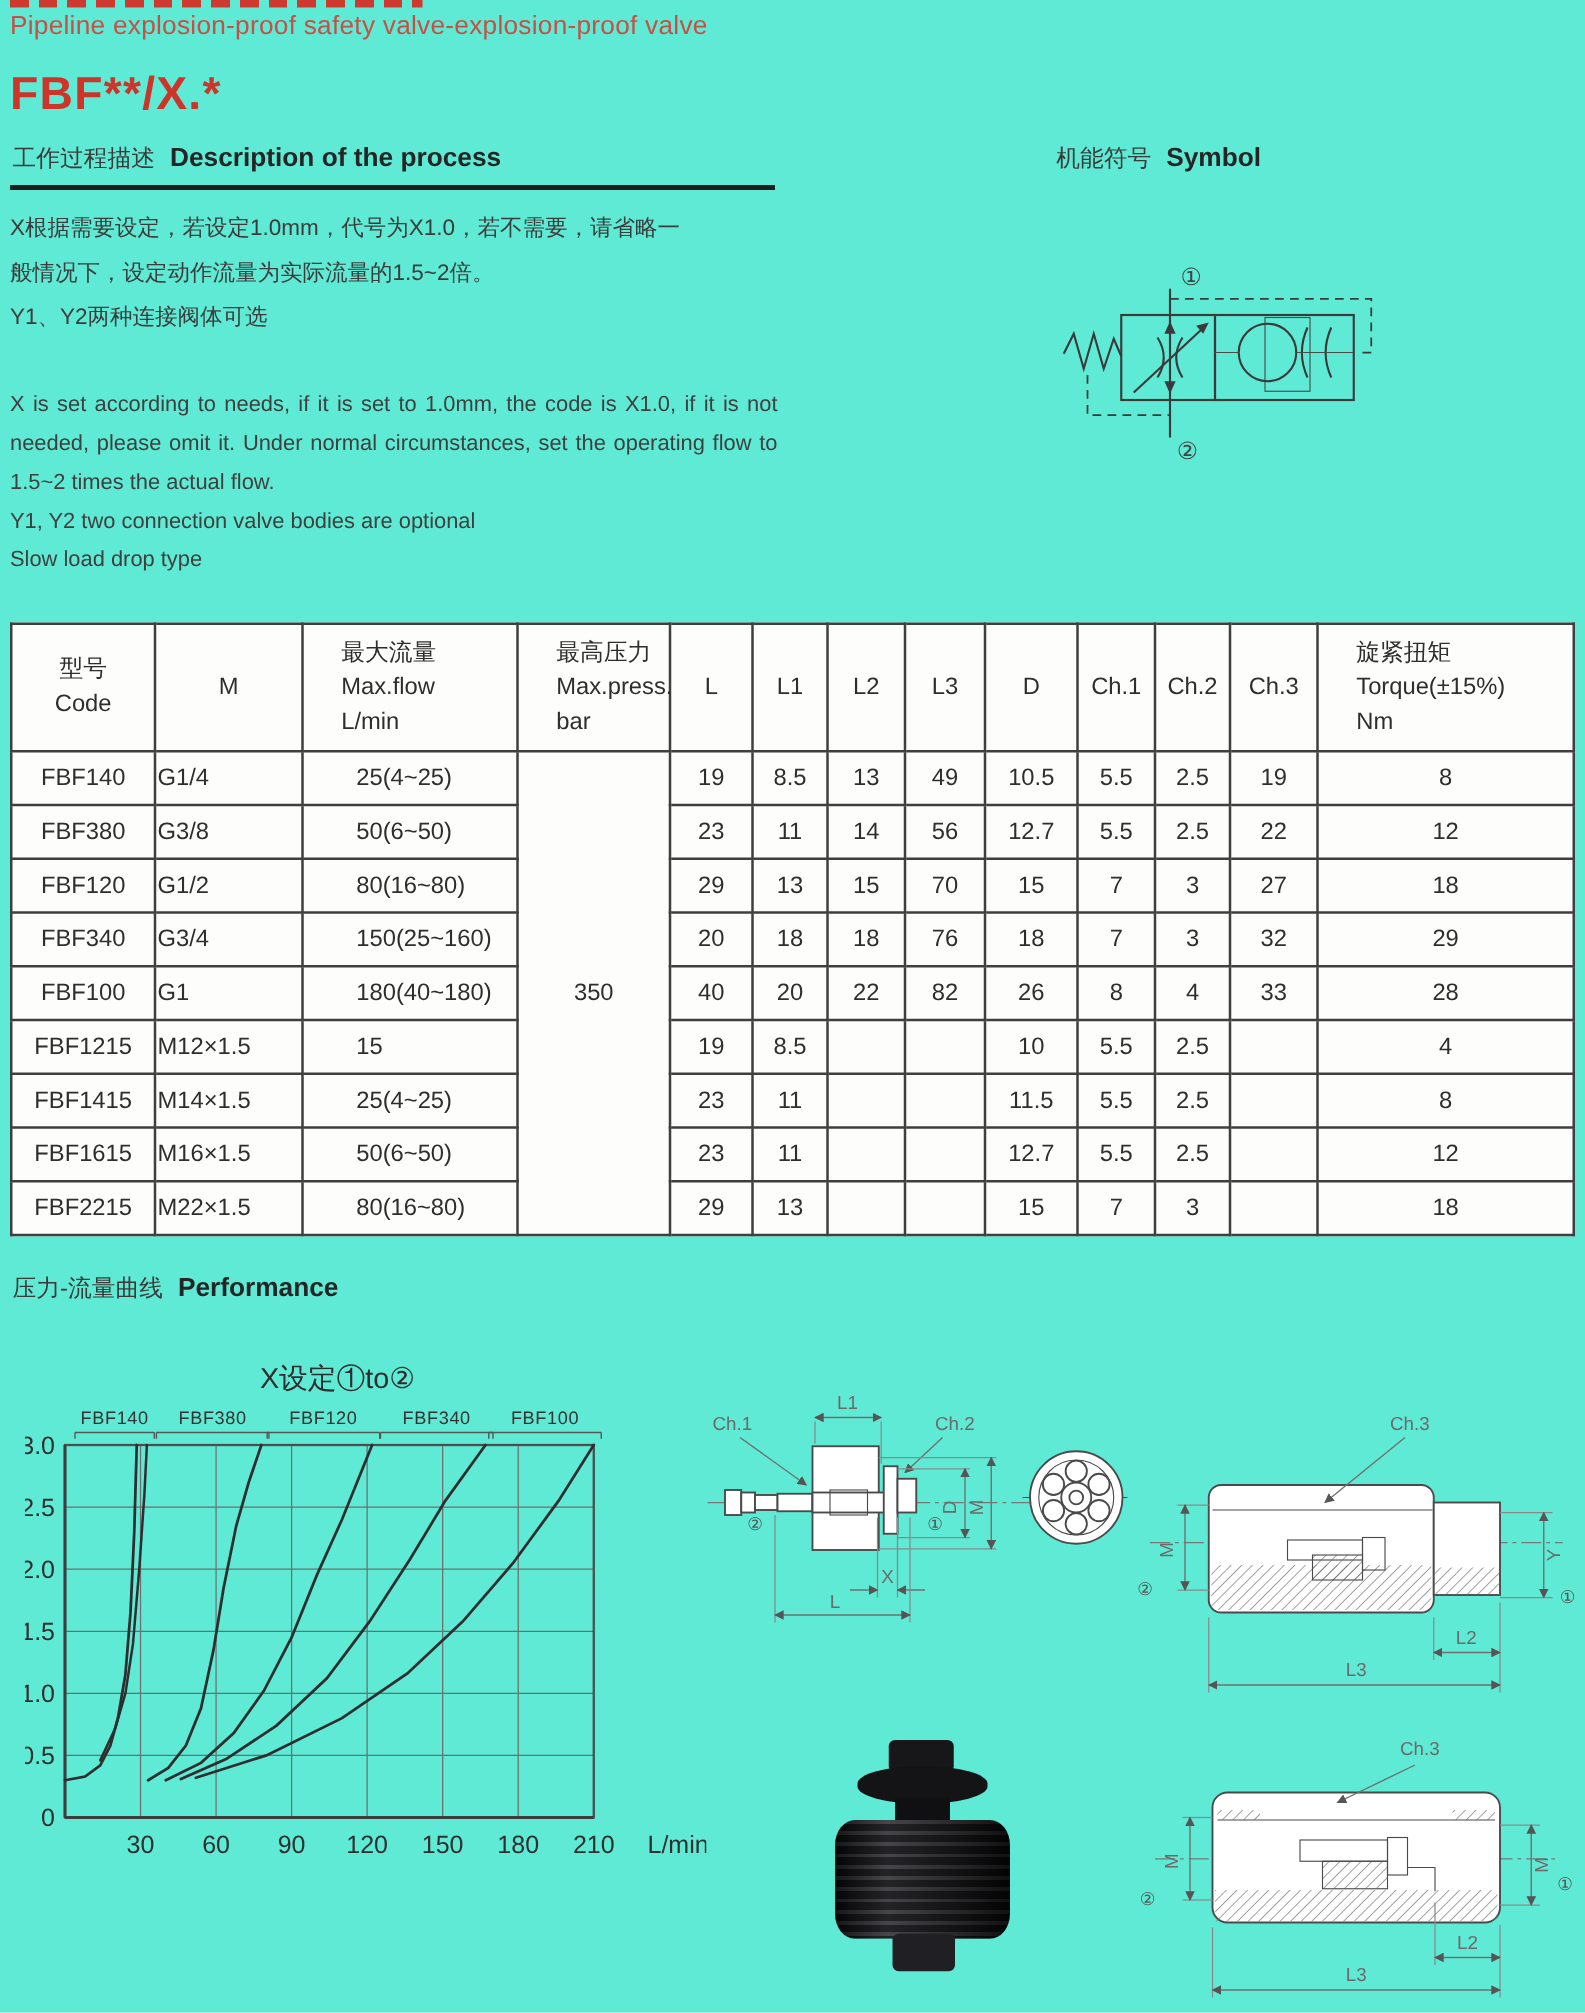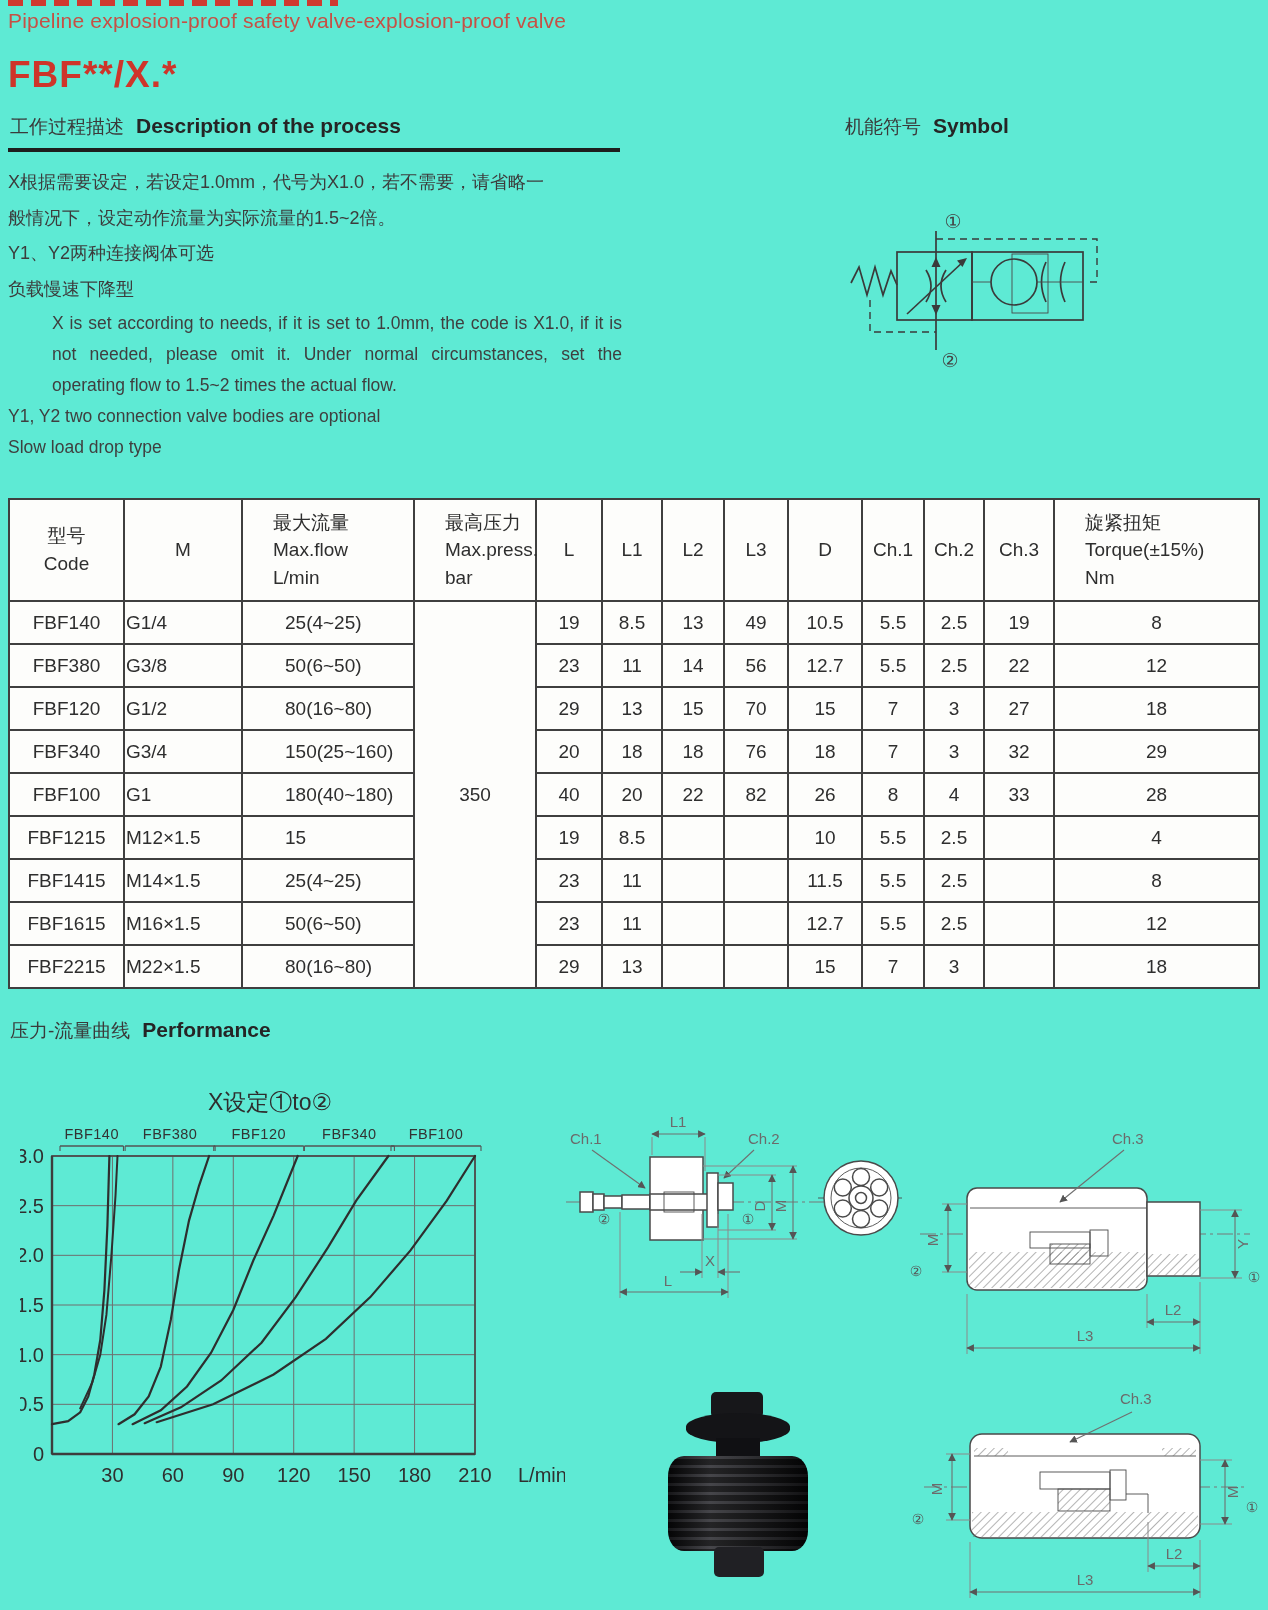--- a/index.html
+++ b/index.html
@@ -11,21 +11,21 @@
     background:repeating-linear-gradient(90deg,#cf3a30 0 15px,rgba(0,0,0,0) 15px 23px);}
   #subtitle{left:8px;top:9px;font-size:21px;color:#c65045;letter-spacing:.2px;}
   #model-code{left:8px;top:54px;font-size:37px;font-weight:700;color:#ce352a;letter-spacing:1px;}
   .sec-head{font-size:19px;color:#3a3a3a;}
   .sec-head b{font-size:21px;color:#252525;margin-left:12px;}
   #process-head{left:10px;top:114px;}
   #symbol-head{left:845px;top:114px;}
   #process-rule{left:8px;top:148px;width:612px;height:4px;background:#1e1e1e;}
   #zh-par{left:8px;top:165px;width:625px;font-size:18px;line-height:35.5px;color:#3c3c3c;}
   #en-par{left:8px;top:308px;width:614px;font-size:17.5px;line-height:31px;color:#3f3f3f;}
-  #en-par .just{text-align:justify;margin-left:44px;}
+  #en-par .just{text-align:justify;}
   
   #spec-table-wrap{left:8px;top:498px;}
   table{border-collapse:collapse;table-layout:fixed;width:1250px;background:#fdfdfb;}
   th,td{border:2px solid #3f3f3f;font-weight:400;color:#2e2e2e;}
   th{height:100px;font-size:19px;line-height:1.45;white-space:pre-line;vertical-align:middle;text-align:center;padding:0 4px;}
   th.al{text-align:left;padding-left:30px;}
   td{height:39px;font-size:19px;text-align:center;}
   td.c-m{text-align:left;}
   td.c-flow{text-align:left;padding-left:42px;}
   td.c-press{text-align:center;vertical-align:middle;}
@@ -66,21 +66,20 @@
   <div class="abs" id="process-rule"></div>
 
   <div class="abs sec-head" id="symbol-head">
     <span>机能符号</span><b>Symbol</b>
   </div>
 
   <div class="abs" id="zh-par">
     <div>X根据需要设定，若设定1.0mm，代号为X1.0，若不需要，请省略一</div>
     <div>般情况下，设定动作流量为实际流量的1.5~2倍。</div>
     <div>Y1、Y2两种连接阀体可选</div>
-    <div>负载慢速下降型</div>
   </div>
   <div class="abs" id="en-par">
     <div class="just">X is set according to needs, if it is set to 1.0mm, the code is X1.0, if it is not needed, please omit it. Under normal circumstances, set the operating flow to 1.5~2 times the actual flow.</div>
     <div>Y1, Y2 two connection valve bodies are optional</div>
     <div>Slow load drop type</div>
   </div>
 
   <svg class="abs" style="left:815px;top:195px;" width="460" height="180" viewBox="0 0 460 180">
     <text x="138" y="33" text-anchor="middle" style="font-size:19px;fill:#444;">①</text>
     <text x="135" y="172" text-anchor="middle" style="font-size:19px;fill:#444;">②</text>

